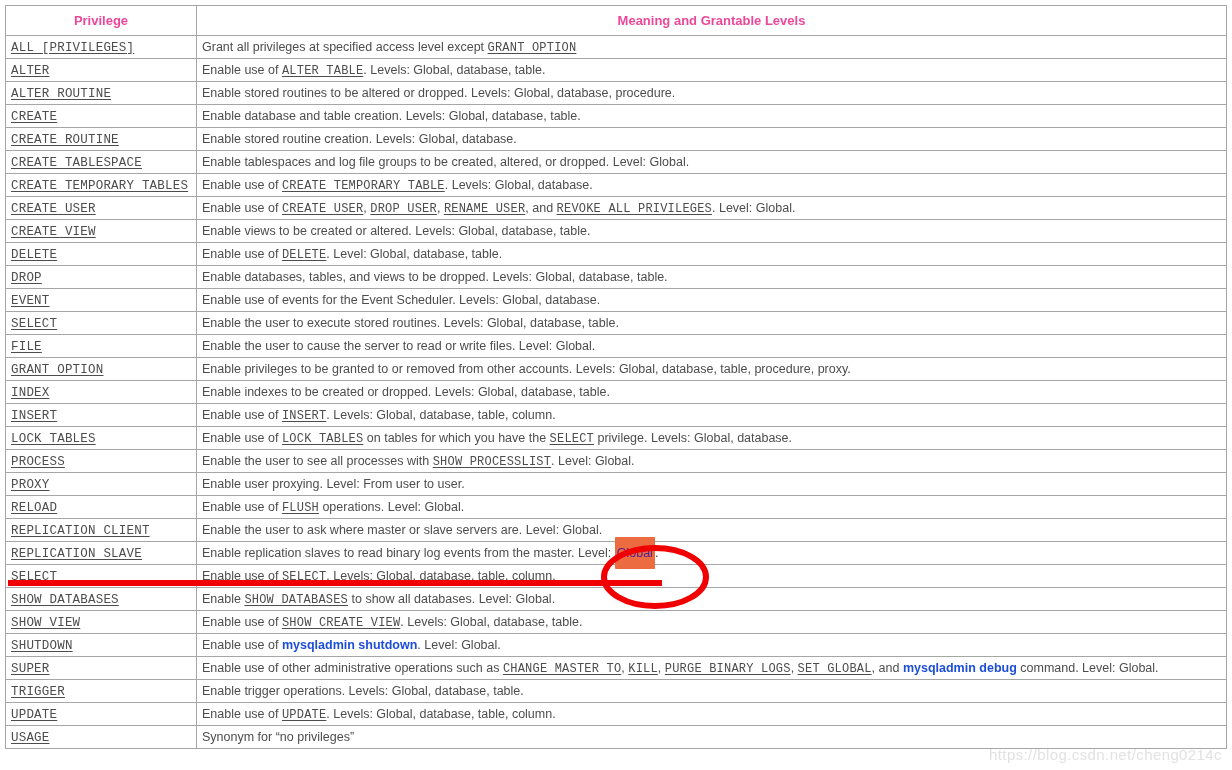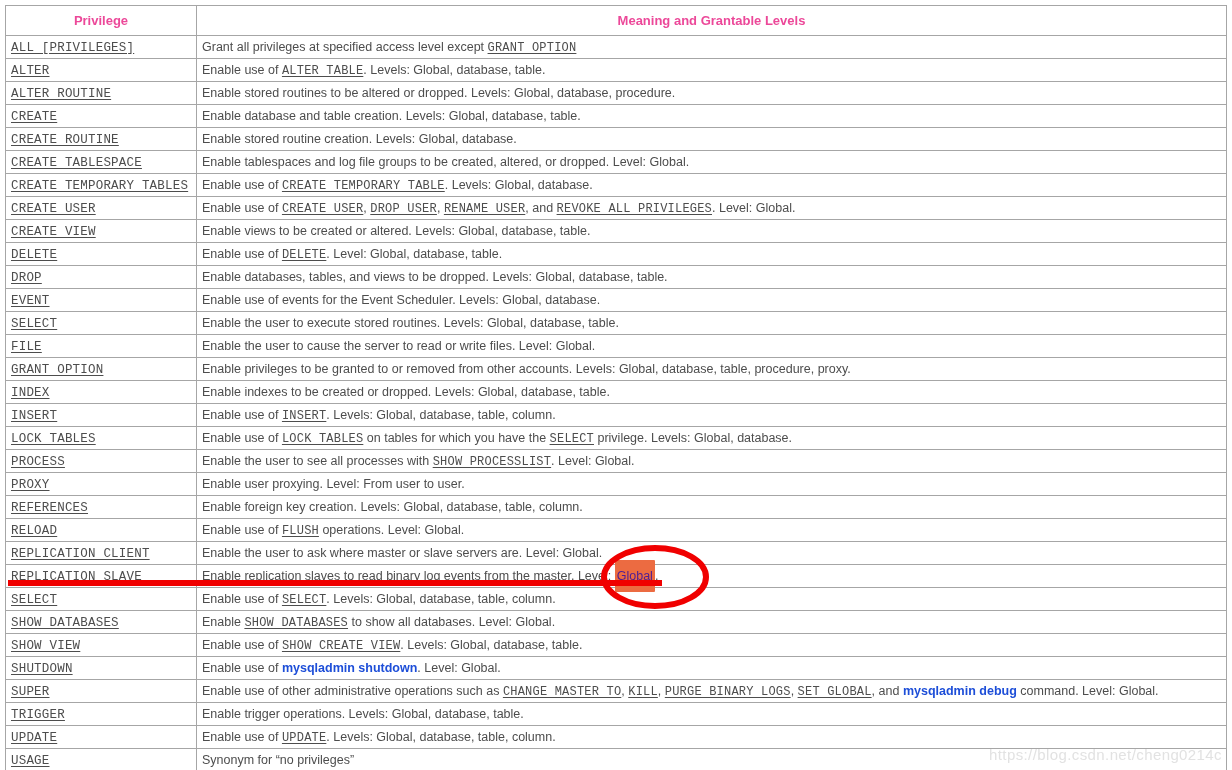--- a/index.html
+++ b/index.html
@@ -221,24 +221,20 @@
       <tr>
         <td class="priv-cell"><code class="lit">PROCESS</code></td>
         <td>Enable the user to see all processes with <code class="lit">SHOW PROCESSLIST</code>. Level: Global.</td>
       </tr>
 
       <tr>
         <td class="priv-cell"><code class="lit">PROXY</code></td>
         <td>Enable user proxying. Level: From user to user.</td>
       </tr>
 
-      <tr>
-        <td class="priv-cell"><code class="lit">REFERENCES</code></td>
-        <td>Enable foreign key creation. Levels: Global, database, table, column.</td>
-      </tr>
 
       <tr>
         <td class="priv-cell"><code class="lit">RELOAD</code></td>
         <td>Enable use of <code class="lit">FLUSH</code> operations. Level: Global.</td>
       </tr>
 
       <tr>
         <td class="priv-cell"><code class="lit">REPLICATION CLIENT</code></td>
         <td>Enable the user to ask where master or slave servers are. Level: Global.</td>
       </tr>

